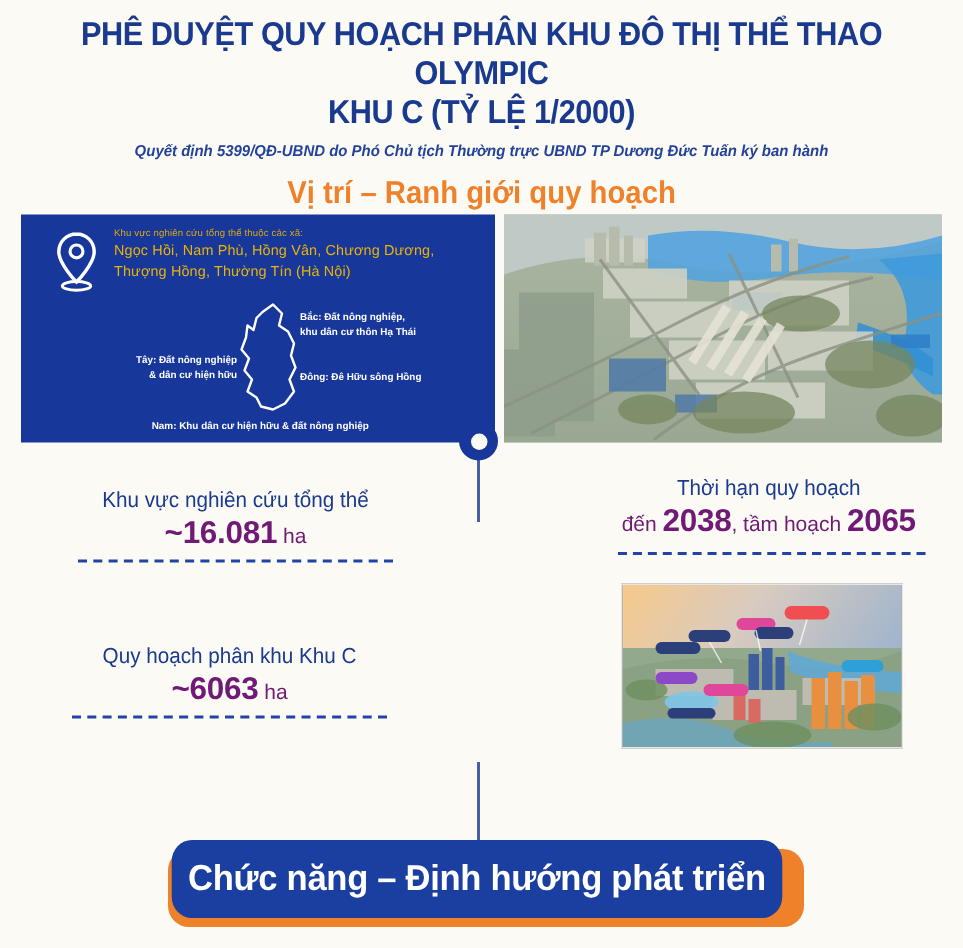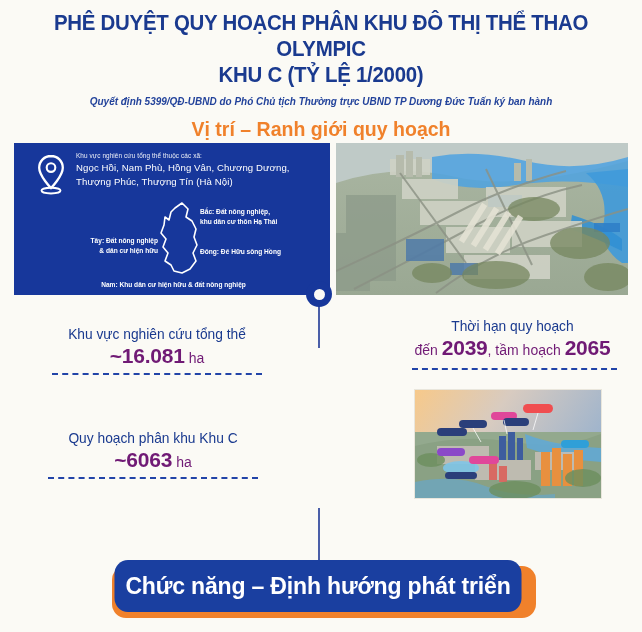--- a/index.html
+++ b/index.html
@@ -43,21 +43,21 @@
   }
 
   
   .panel-row{position:absolute;left:14px;top:143px;width:614px;height:152px;}
   .info-panel{
     position:absolute;left:0;top:0;width:316px;height:152px;
     background:#17379b;
     overflow:hidden;
   }
   .pin-icon{position:absolute;left:18px;top:9px;width:38px;height:44px;}
-  .ip-head{position:absolute;left:62px;top:8px;width:246px;color:#ffffff;}
+  .ip-head{position:absolute;left:62px;top:8px;width:246px;color:#eab308;}
   .ip-head .small{font-size:6.4px;opacity:.92;letter-spacing:.1px;line-height:9px;}
   .ip-head .big{font-size:9.6px;line-height:13px;margin-top:1px;letter-spacing:.1px;}
   .ranh-gioi{
     position:absolute;left:0;top:57px;width:132px;height:15px;
     background:linear-gradient(90deg,#eef1f6 0%,#e6eaf2 45%,rgba(230,236,246,0.25) 99%);
     display:flex;align-items:center;
   }
   .ranh-gioi span{color:#17379b;font-size:8.2px;font-weight:600;padding-left:26px;}
   .bnd{position:absolute;color:#fff;font-size:6.6px;font-weight:bold;line-height:9.5px;}
   .bnd.west{left:20px;top:93px;width:124px;text-align:right;}
@@ -156,21 +156,21 @@
         <svg viewBox="0 0 38 44" width="38" height="44">
           <path d="M19 4 C12.4 4 7.2 9.2 7.2 15.8 C7.2 24 19 36 19 36 C19 36 30.8 24 30.8 15.8 C30.8 9.2 25.6 4 19 4 Z" fill="none" stroke="#ffffff" stroke-width="2.3"></path>
           <circle cx="19" cy="15.6" r="4.3" fill="none" stroke="#ffffff" stroke-width="2.1"></circle>
           <ellipse cx="19" cy="38.6" rx="9.5" ry="2.9" fill="none" stroke="#ffffff" stroke-width="1.9"></ellipse>
         </svg>
       </span>
 
       <div class="ip-head">
         <div class="small">Khu vực nghiên cứu tổng thể thuộc các xã:</div>
         <div class="big">Ngọc Hồi, Nam Phù, Hồng Vân, Chương Dương,</div>
-        <div class="big">Thượng Phúc, Thượng Tín (Hà Nội)</div>
+        <div class="big">Thượng Hồng, Thường Tín (Hà Nội)</div>
       </div>
 
 
       <div class="bnd west">
         <div>Tây: Đất nông nghiệp</div>
         <div>&amp; dân cư hiện hữu</div>
       </div>
       <div class="bnd north">
         <div>Bắc: Đất nông nghiệp,</div>
         <div>khu dân cư thôn Hạ Thái</div>
@@ -276,21 +276,21 @@
       <b>~6063</b>
       <span>ha</span>
     </div>
     <div class="dash"></div>
   </div>
 
   <div class="stat stat-c">
     <div class="lbl">Thời hạn quy hoạch</div>
     <div class="val">
       <span>đến</span>
-      <b>2039</b><span>, tầm hoạch</span>
+      <b>2038</b><span>, tầm hoạch</span>
       <b>2065</b>
     </div>
     <div class="dash"></div>
   </div>
 
   <div class="render-photo">
     <svg width="186" height="108" viewBox="0 0 186 108">
       <defs>
         <linearGradient id="sun" x1="0" y1="0" x2="1" y2="0.4">
           <stop offset="0" stop-color="#f7c98a"></stop>

